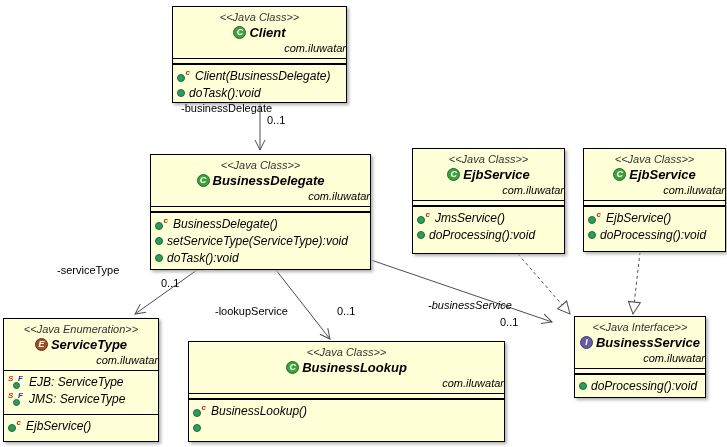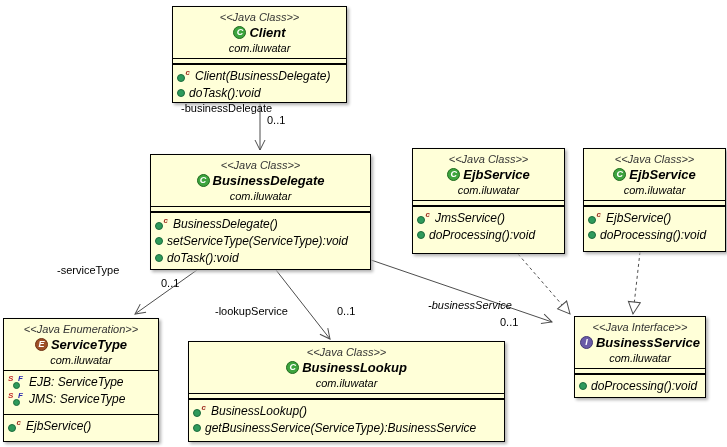--- a/index.html
+++ b/index.html
@@ -9,21 +9,21 @@
   }
   .connector-layer{position:absolute;left:0;top:0;width:727px;height:447px;}
   .uml-box{
     position:absolute;background:#FFFFD8;border:1px solid #000;
     box-shadow:2px 2px 3px #b0b0b0;box-sizing:border-box;
     display:flex;flex-direction:column;overflow:hidden;font-style:italic;
   }
   .hdr{text-align:center;padding-top:3px;padding-bottom:2px;}
   .stereo{font-size:11px;line-height:14px;color:#333;}
   .name-row{display:flex;justify-content:center;align-items:center;gap:3px;font-size:13px;font-weight:bold;line-height:17px;color:#000;}
-  .pkg{font-size:11px;line-height:15px;color:#000;}
+  .pkg{font-size:11px;line-height:15px;color:#000;text-align:right;}
   .empty-comp{height:4px;border-top:1px solid #000;border-bottom:1px solid #000;flex:0 0 auto;}
   .comp{border-top:1px solid #000;padding-top:2px;flex:1 1 auto;}
   .row{display:flex;align-items:center;gap:4px;padding:1px 3px 0 4px;font-size:12px;line-height:16px;height:17px;box-sizing:border-box;white-space:nowrap;color:#000;}
   .kind-icon{width:13px;height:13px;border-radius:50%;display:inline-flex;align-items:center;justify-content:center;color:#fff;font-size:9px;font-weight:bold;flex:0 0 auto;box-sizing:border-box;line-height:1;}
   .kind-class{background:#3DA43D;border:1px solid #1F6B1F;}
   .kind-interface{background:#6A5BA7;border:1px solid #433875;}
   .kind-enum{background:#9E4F26;border:1px solid #6E3113;}
   .m-dot{width:8px;height:8px;border-radius:50%;background:#2E9A5B;border:1px solid #1C6B3C;box-sizing:border-box;flex:0 0 auto;}
   .ctor-icon{position:relative;width:14px;height:13px;flex:0 0 auto;}
   .ctor-icon .dot{position:absolute;left:0;bottom:1px;width:8px;height:8px;border-radius:50%;background:#2E9A5B;border:1px solid #1C6B3C;box-sizing:border-box;}
@@ -209,21 +209,20 @@
   <div class="comp">
     <div class="row">
       <span class="ctor-icon">
           <span class="dot"></span>
           <span class="sup">c</span>
         </span>
       <span>BusinessLookup()</span>
     </div>
     <div class="row">
       <span class="m-dot"></span>
-      <span>getBusinessService(ServiceType):BusinessService</span>
     </div>
   </div>
 </div>
 
 <div class="uml-box" style="left:555px;top:316px;width:132px;height:82px;margin-left:19px;">
   <div class="hdr">
     <div class="stereo">&lt;&lt;Java Interface&gt;&gt;</div>
     <div class="name-row">
       <span class="kind-icon kind-interface">I</span>
       <span>BusinessService</span>

